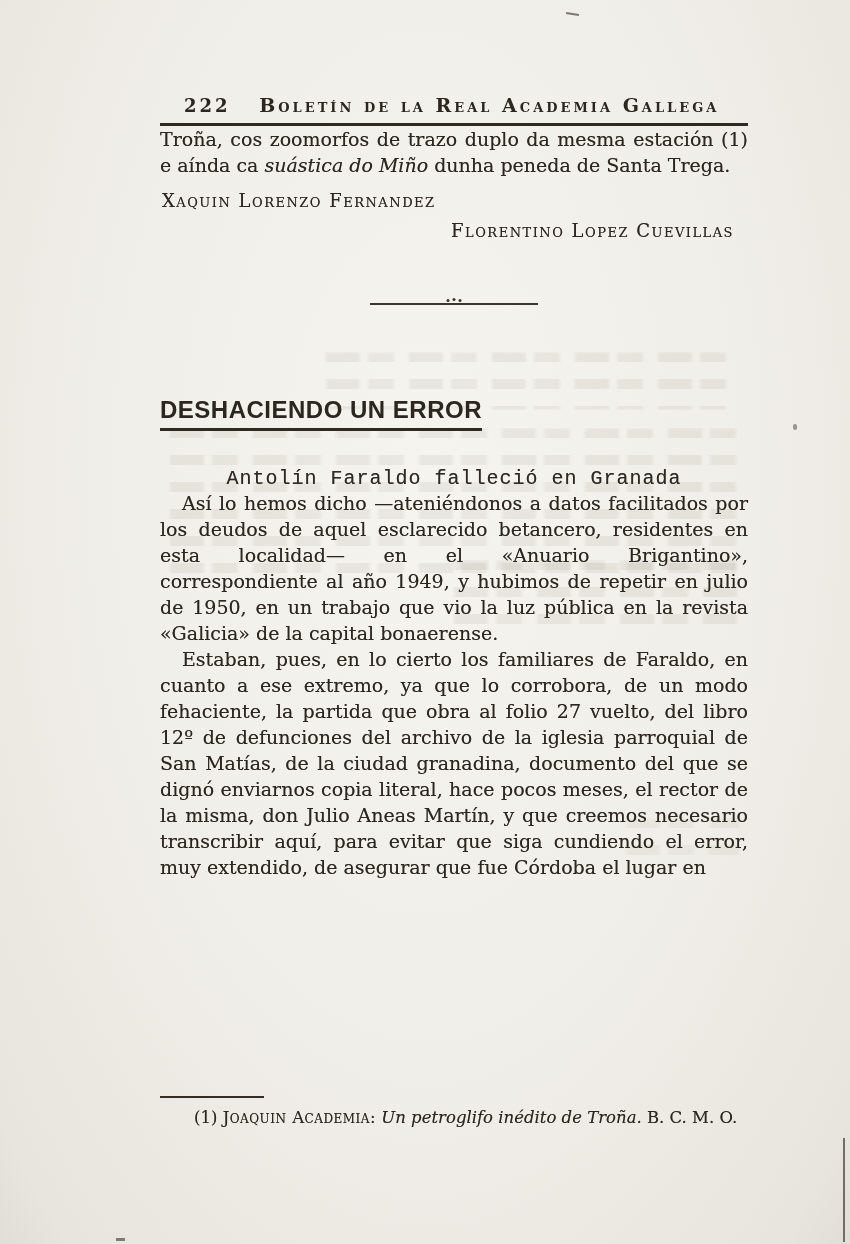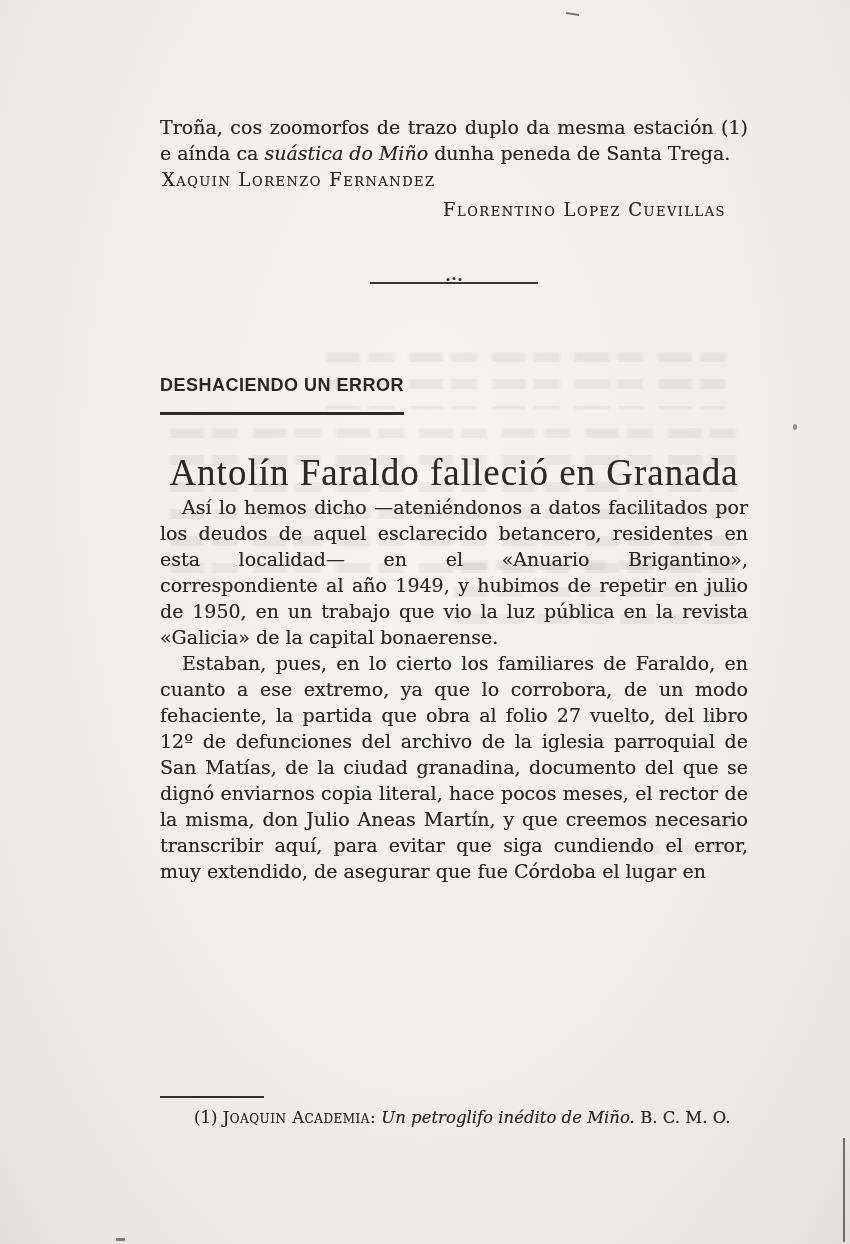--- a/index.html
+++ b/index.html
@@ -51,34 +51,34 @@
   }
 
   
   .body-text {
     margin: 0;
     font-size: 19px;
     line-height: 26px;
     text-align: justify;
     text-shadow: 0 0 0.4px rgba(52, 46, 38, 0.55);
   }
-  .first-para { margin-top: 20px; }
+  .first-para { }
   .indent { text-indent: 22px; }
   .it { font-style: italic; }
 
   
   .sig {
     margin: 0;
     font-size: 18px;
     font-variant: small-caps;
     letter-spacing: 1.5px;
     text-shadow: 0 0 0.4px rgba(52, 46, 38, 0.55);
   }
-  .sig-left  { margin-top: 3px; margin-left: 2px; }
-  .sig-right { margin-top: 9px; text-align: right; margin-right: 22px; }
+  .sig-left  { margin-top: 12px; margin-left: 2px; }
+  .sig-right { margin-top: 9px; text-align: right; margin-right: 14px; }
 
   
   .divider {
     position: relative;
     width: 168px;
     height: 9px;
     margin: 56px auto 0 auto;
   }
   .divider .rule {
     position: absolute;
@@ -94,31 +94,31 @@
     transform: translateX(-50%);
     box-shadow: -6px 1px 0 #3a352d, 6px 1px 0 #3a352d;
   }
 
   
   .kicker {
     display: inline-block;
     margin-top: 90px;
     font-family: "Liberation Sans", sans-serif;
     font-weight: bold;
-    font-size: 18px;
+    font-size: 24px;
     letter-spacing: 0.5px;
     border-bottom: 3px solid #2e2922;
-    padding-bottom: 16px;
+    padding-bottom: 4px;
     color: #2b2620;
   }
   .article-title {
     margin: 36px 0 0 0;
-    font-family: Liberation Serif, serif;
+    font-family: Liberation Mono, monospace;
     font-weight: 400;
-    font-size: 37px;
+    font-size: 20px;
     letter-spacing: 1px;
     text-align: center;
     color: #2e2922;
     text-shadow: 0 0 0.5px rgba(52, 46, 38, 0.5);
   }
   .article-body-first { }
 
   
   .footnote {
     position: absolute;
@@ -180,20 +180,24 @@
   <div class="ghost ghost-c"></div>
   <div class="ghost ghost-d"></div>
 
   <div class="artifact artifact-top-dash"></div>
   <div class="artifact artifact-right-line"></div>
   <div class="artifact artifact-speck"></div>
   <div class="artifact artifact-bottom"></div>
 
   <div class="content">
 
+    <div class="header">
+      <span class="pageno">222</span>
+      <span class="journal">Boletín de la Real Academia Gallega</span>
+    </div>
 
     <p class="body-text first-para"><span>Troña, cos zoomorfos de trazo duplo da mesma estación (1) e aínda ca</span>
       <i class="it">suástica do Miño</i>
       <span>dunha peneda de Santa Trega.</span></p>
 
 
     <p class="sig sig-left">Xaquin Lorenzo Fernandez</p>
     <p class="sig sig-right">Florentino Lopez Cuevillas</p>
 
     <div class="divider">
@@ -211,18 +215,18 @@
       <p class="body-text indent">Estaban, pues, en lo cierto los familiares de Faraldo, en cuanto a ese extremo, ya que lo corrobora, de un modo fehaciente, la partida que obra al folio 27 vuelto, del libro 12º de defunciones del archivo de la iglesia parroquial de San Matías, de la ciudad granadina, documento del que se dignó enviarnos copia literal, hace pocos meses, el rector de la misma, don Julio Aneas Martín, y que creemos necesario transcribir aquí, para evitar que siga cundiendo el error, muy extendido, de asegurar que fue Córdoba el lugar en</p>
     </div>
 
   </div>
 
   <div class="footnote">
     <div class="fn-rule"></div>
     <p class="fn-text">
       <span class="fn-marker">(1)</span>
       <span class="fn-author">Joaquin Academia:</span>
-      <i class="fn-work">Un petroglifo inédito de Miño.</i>
+      <i class="fn-work">Un petroglifo inédito de Troña.</i>
       <span class="fn-suffix">B. C. M. O.</span>
     </p>
   </div>
 
 </div>
 
 </body></html>

